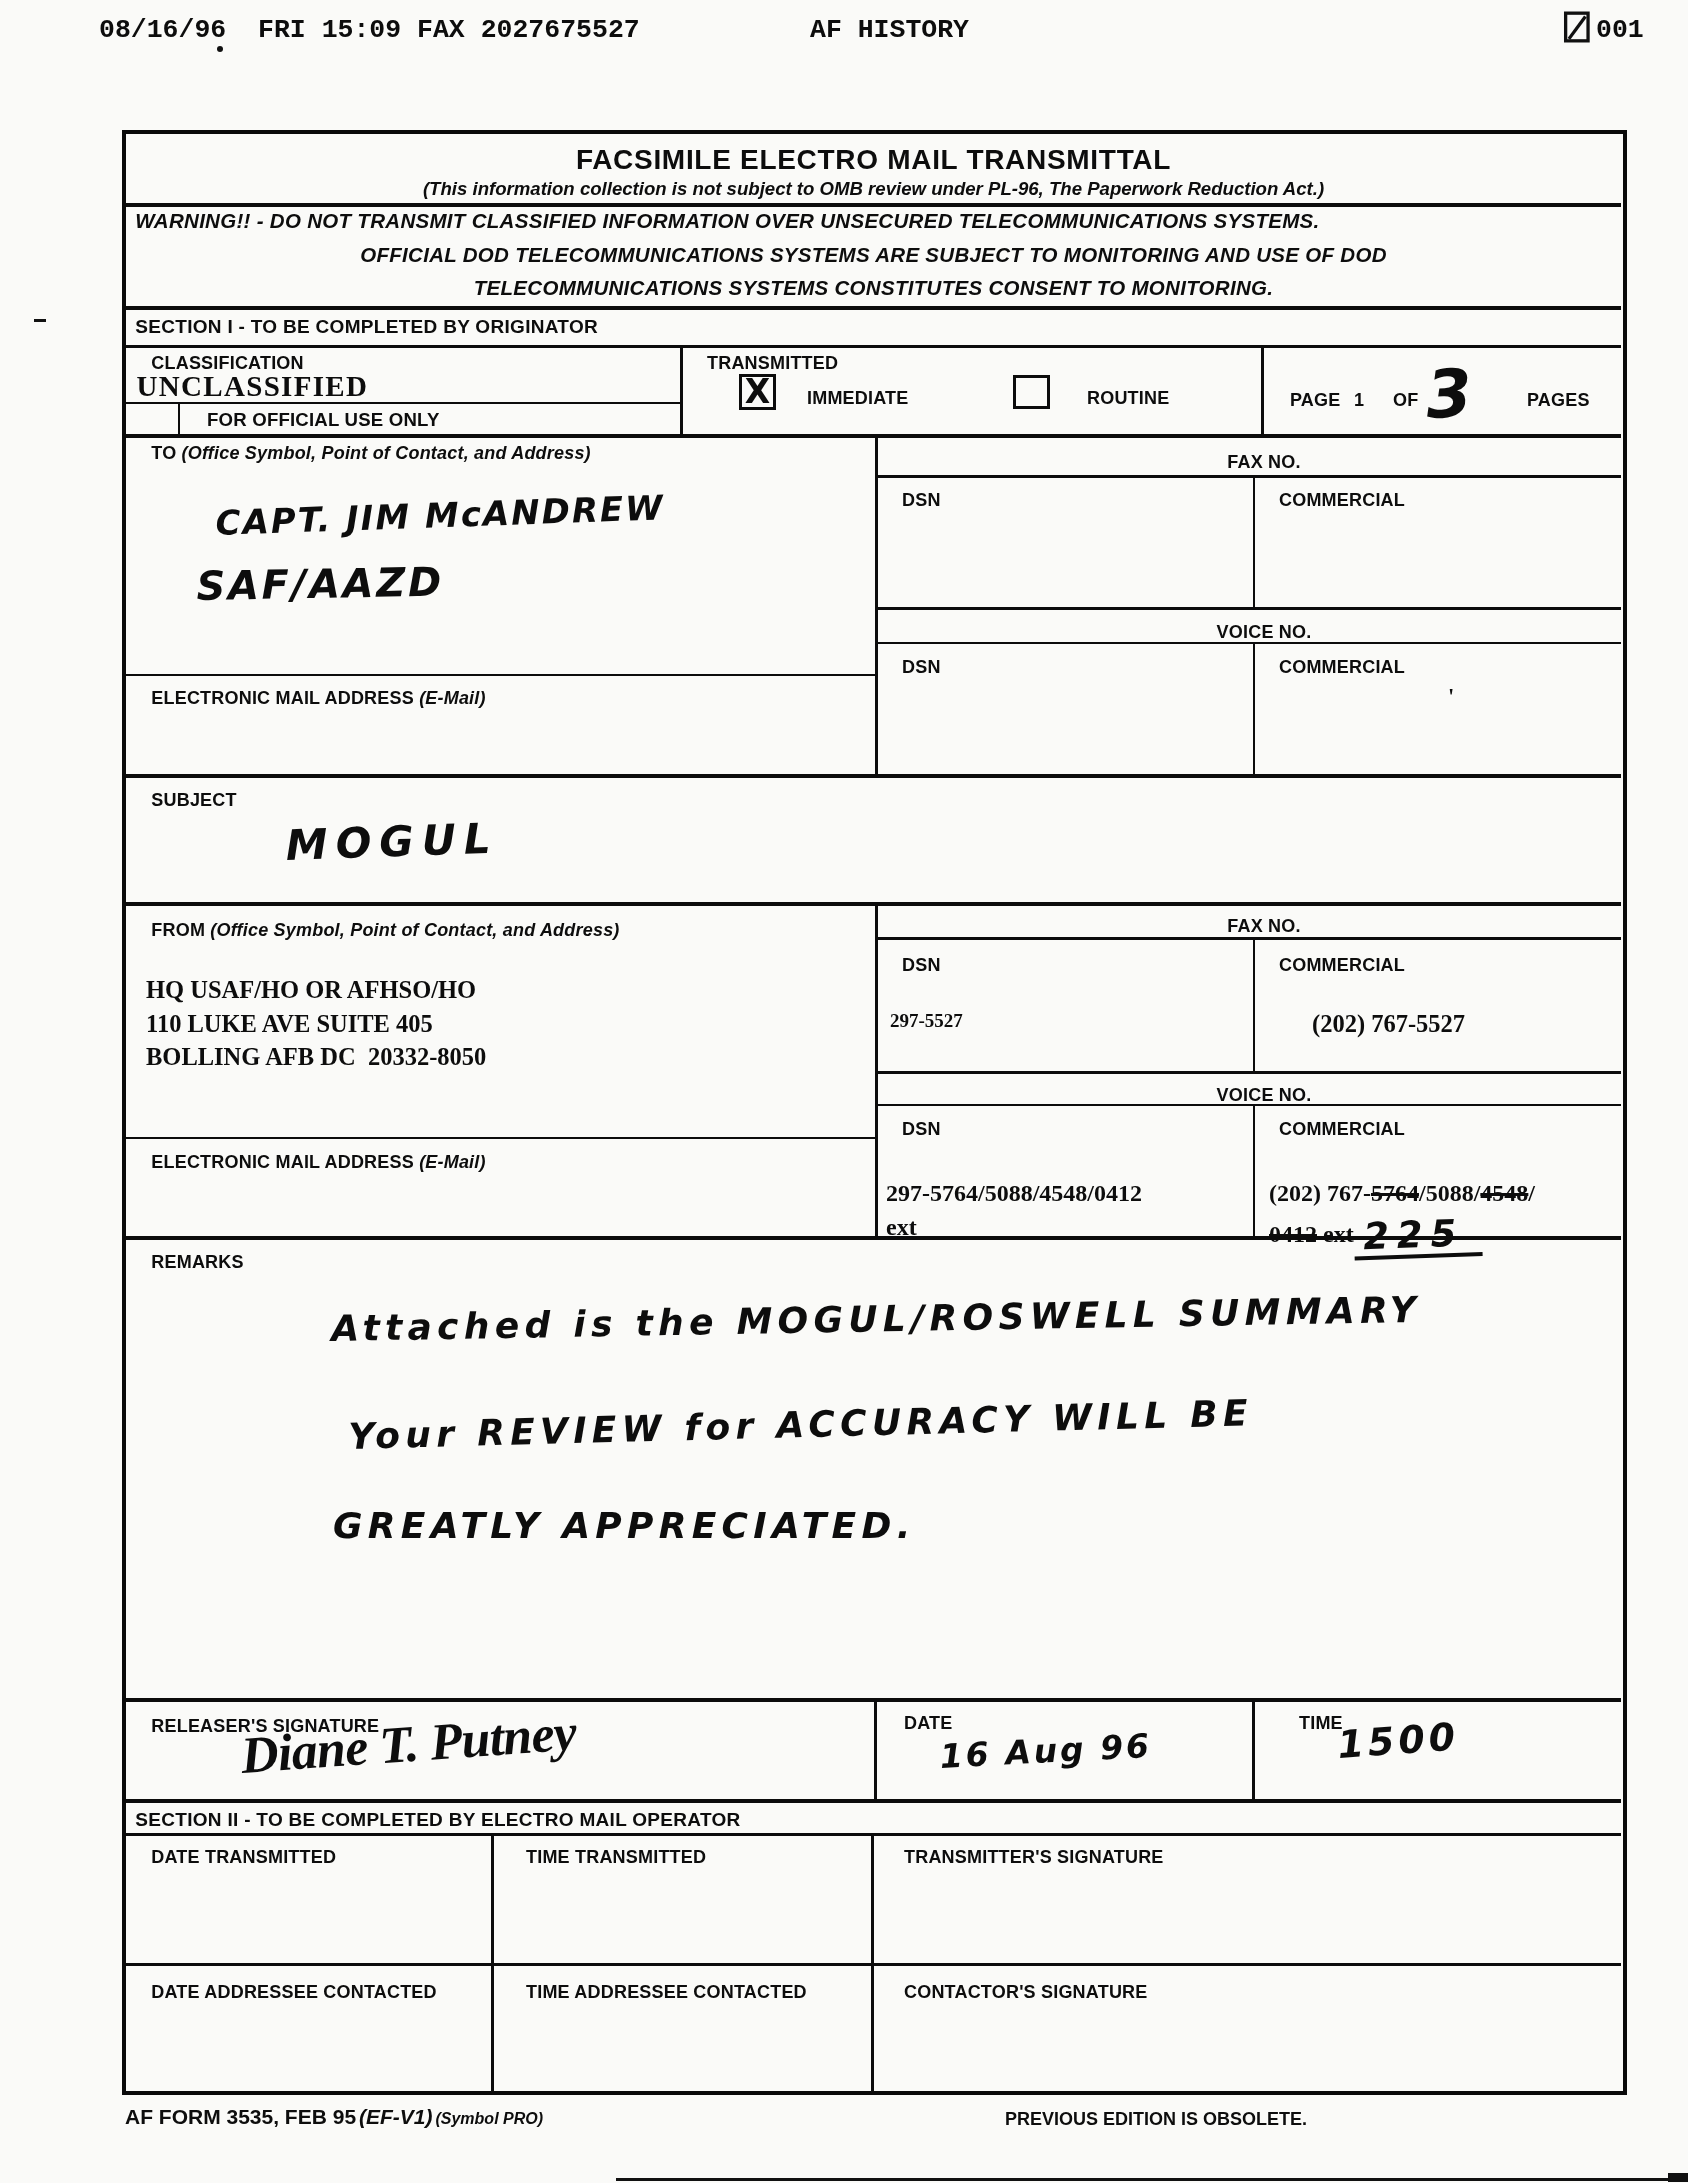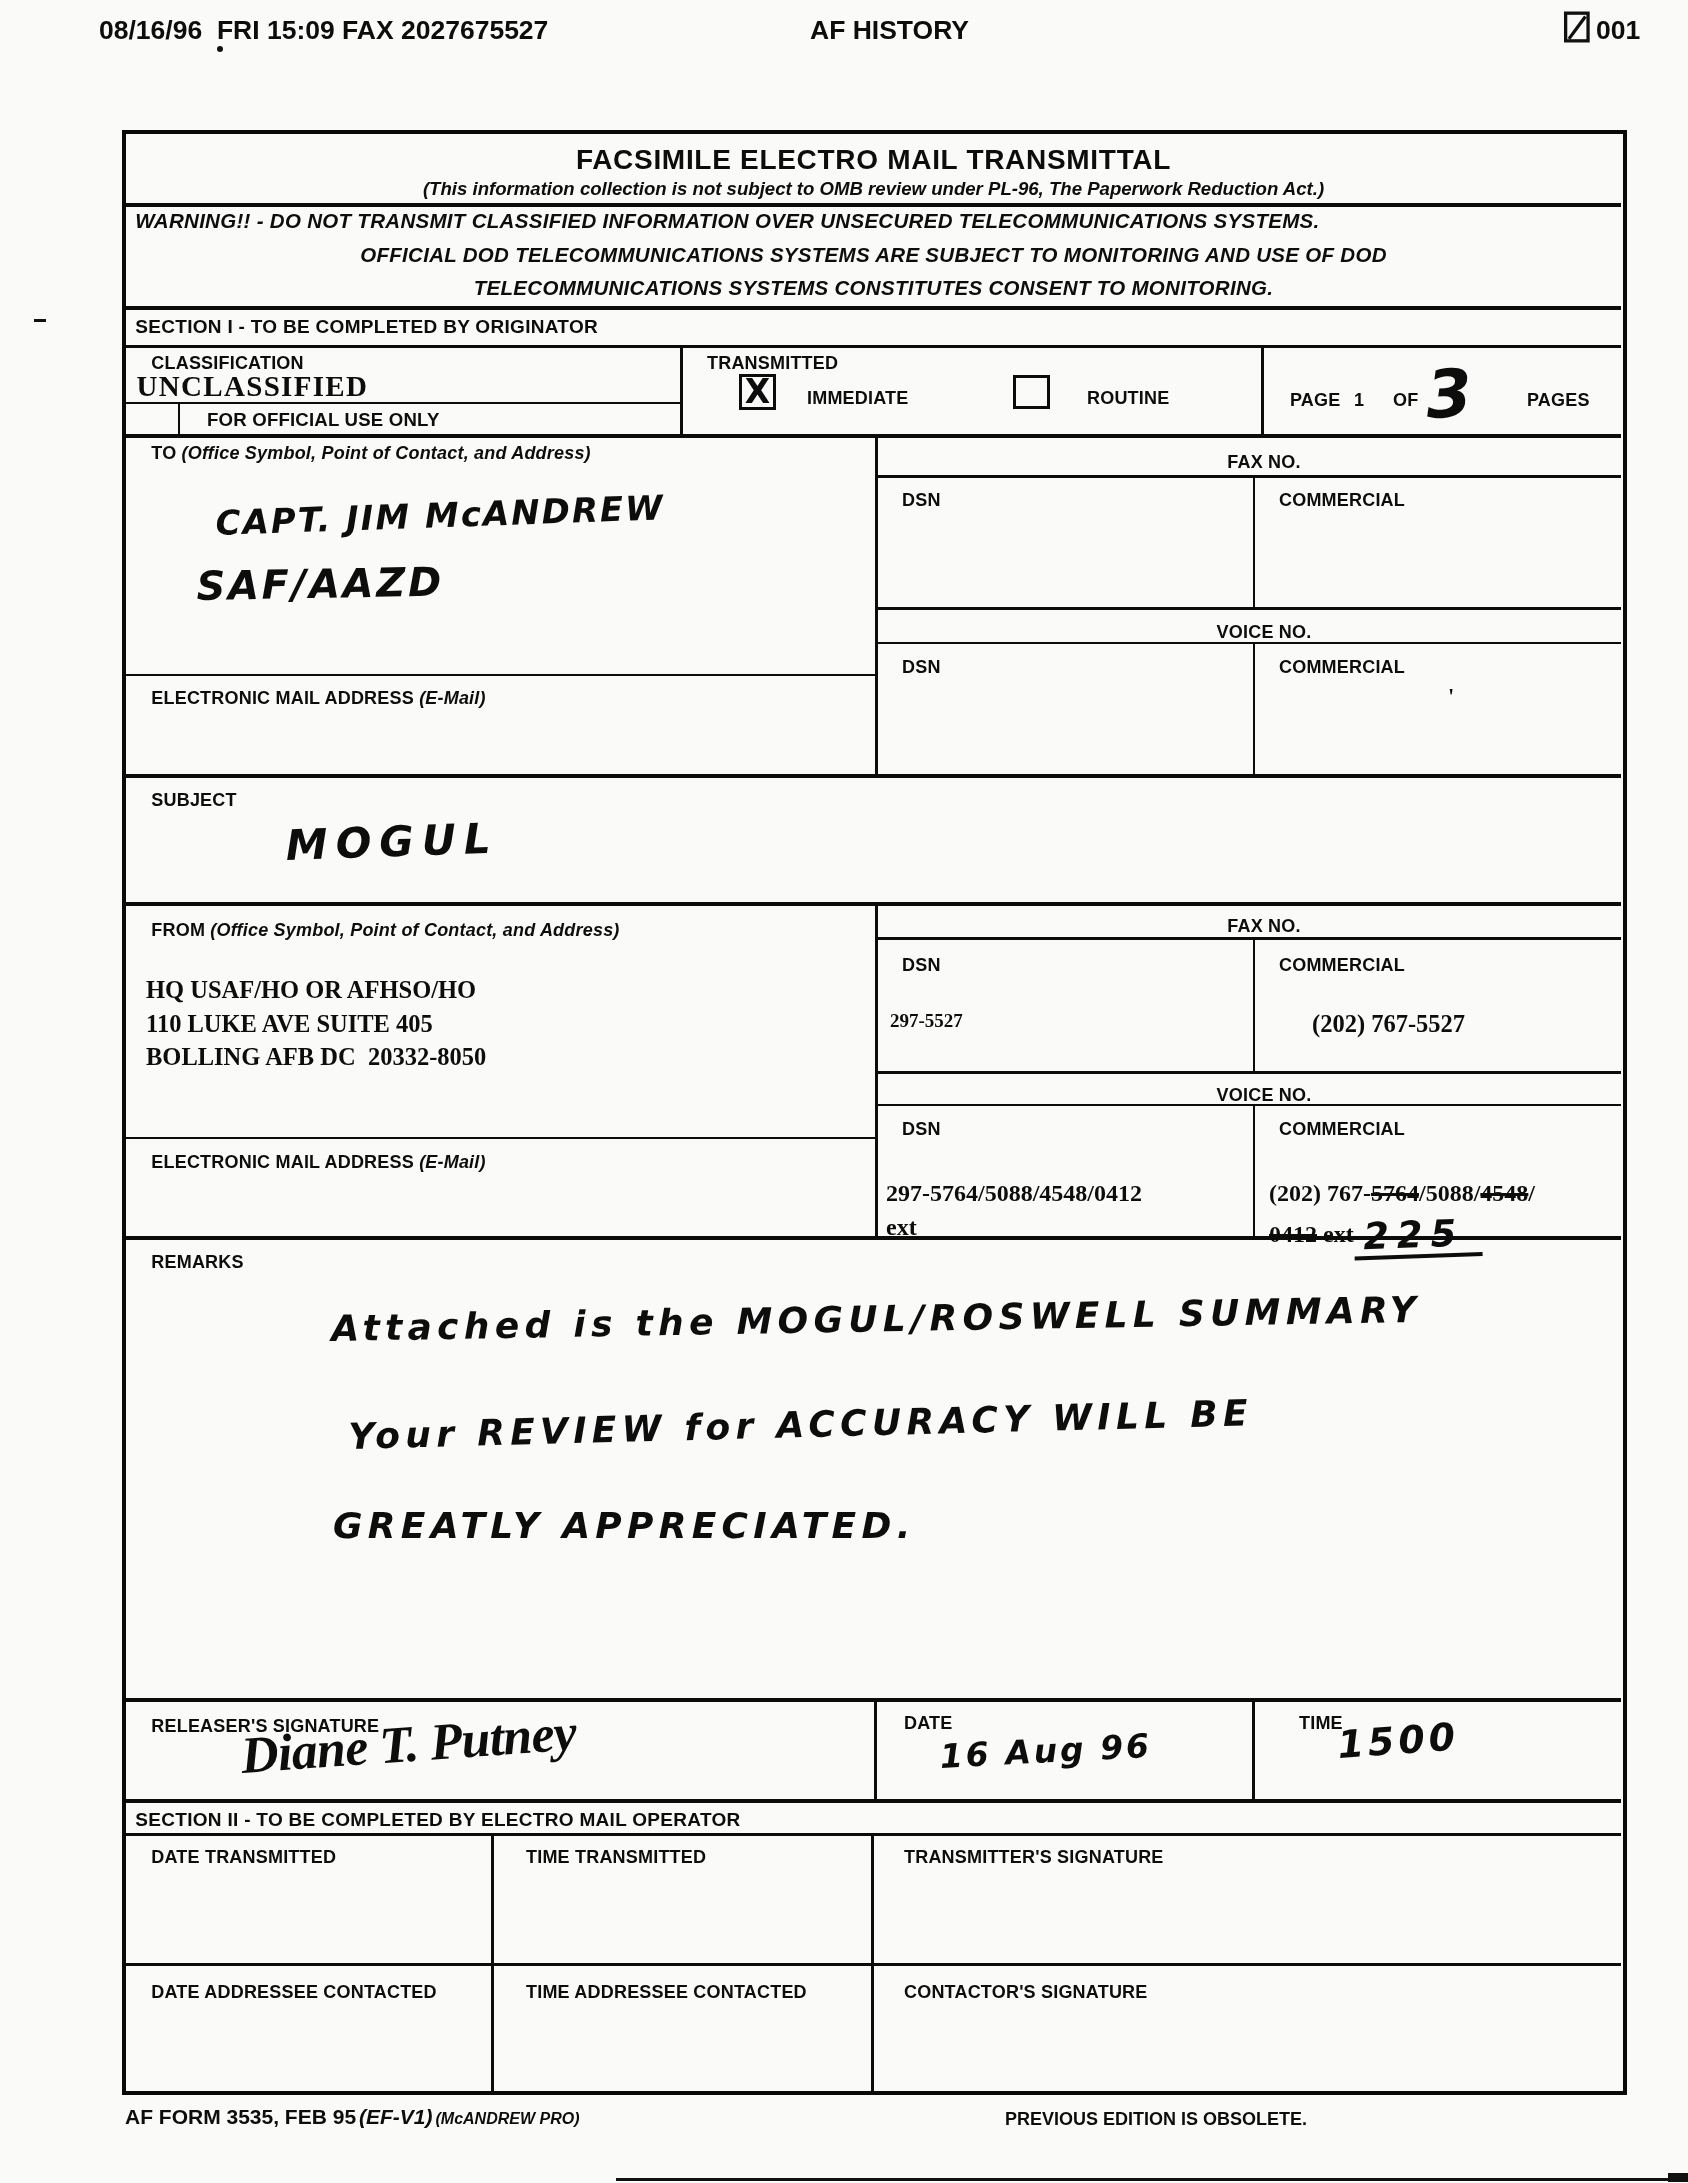--- a/index.html
+++ b/index.html
@@ -2,21 +2,21 @@
 <html style="font-size:10.6px"><head>
 <meta charset="utf-8">
 <style>
   html,body { margin:0; padding:0; background:#e8e8e6; }
   .page {
     position:relative; width:1689px; height:2183px;
     background:#fafaf8; color:#0d0d0d; overflow:hidden;
     font-family:"Liberation Sans", sans-serif;
   }
   .abs { position:absolute; white-space:nowrap; }
-  .mono { font-family:Liberation Sans, sans-serif; font-weight:700; white-space:pre; }
+  .mono { font-family:Liberation Mono, monospace; font-weight:700; white-space:pre; }
   .lbl { font:700 18px/1.1 "Liberation Sans",sans-serif; letter-spacing:0.2px;margin-left:16px; }
   .lbl .it { font-style:italic; }
   .hdrbig { font:700 28px/1 "Liberation Sans",sans-serif; letter-spacing:0.7px; }
   .subt { font:700 italic 18.6px/1 "Liberation Sans",sans-serif; }
   .warn { font:700 italic 20.5px/1 "Liberation Sans",sans-serif; letter-spacing:0.3px; }
   .sechdr { font:700 19px/1 "Liberation Sans",sans-serif; letter-spacing:0.3px; }
   .typed { font-family:"Liberation Serif",serif; font-weight:700; white-space:pre; }
   .hand {
     font-family:"DejaVu Sans",sans-serif; font-weight:700; font-style:italic;
     white-space:nowrap; transform-origin:left top;
@@ -187,20 +187,20 @@
     <div class="abs lbl" style="left:762px; top:1714px;">TRANSMITTER'S SIGNATURE</div>
     <div class="hline" style="left:0; top:1829px; width:1495px; height:3.3px;"></div>
     <div class="abs lbl" style="left:9.3px; top:1849px;">DATE ADDRESSEE CONTACTED</div>
     <div class="abs lbl" style="left:384px; top:1849px;">TIME ADDRESSEE CONTACTED</div>
     <div class="abs lbl" style="left:762px; top:1849px;">CONTACTOR'S SIGNATURE</div>
   </div>
 
   <div class="abs" style="left:125px; top:2105px;">
     <span style="font:700 21px 'Liberation Sans',sans-serif;">AF FORM 3535, FEB 95</span>
     <span style="font:700 italic 21px 'Liberation Sans',sans-serif;">(EF-V1)</span>
-    <span style="font:700 italic 16px 'Liberation Sans',sans-serif;">(McANDREW PRO)</span>
+    <span style="font:700 italic 16px 'Liberation Sans',sans-serif;">(Symbol PRO)</span>
   </div>
   <div class="abs" style="left:1005px; top:2109px; font:700 18px 'Liberation Sans',sans-serif;">PREVIOUS EDITION IS OBSOLETE.</div>
 
   <div class="artifact" style="left:616px; top:2178px; width:1072px; height:3.3px;"></div>
   <div class="artifact" style="left:1668px; top:2173px; width:21px; height:8.6px;"></div>
 </div>
 
 
 </body></html>

